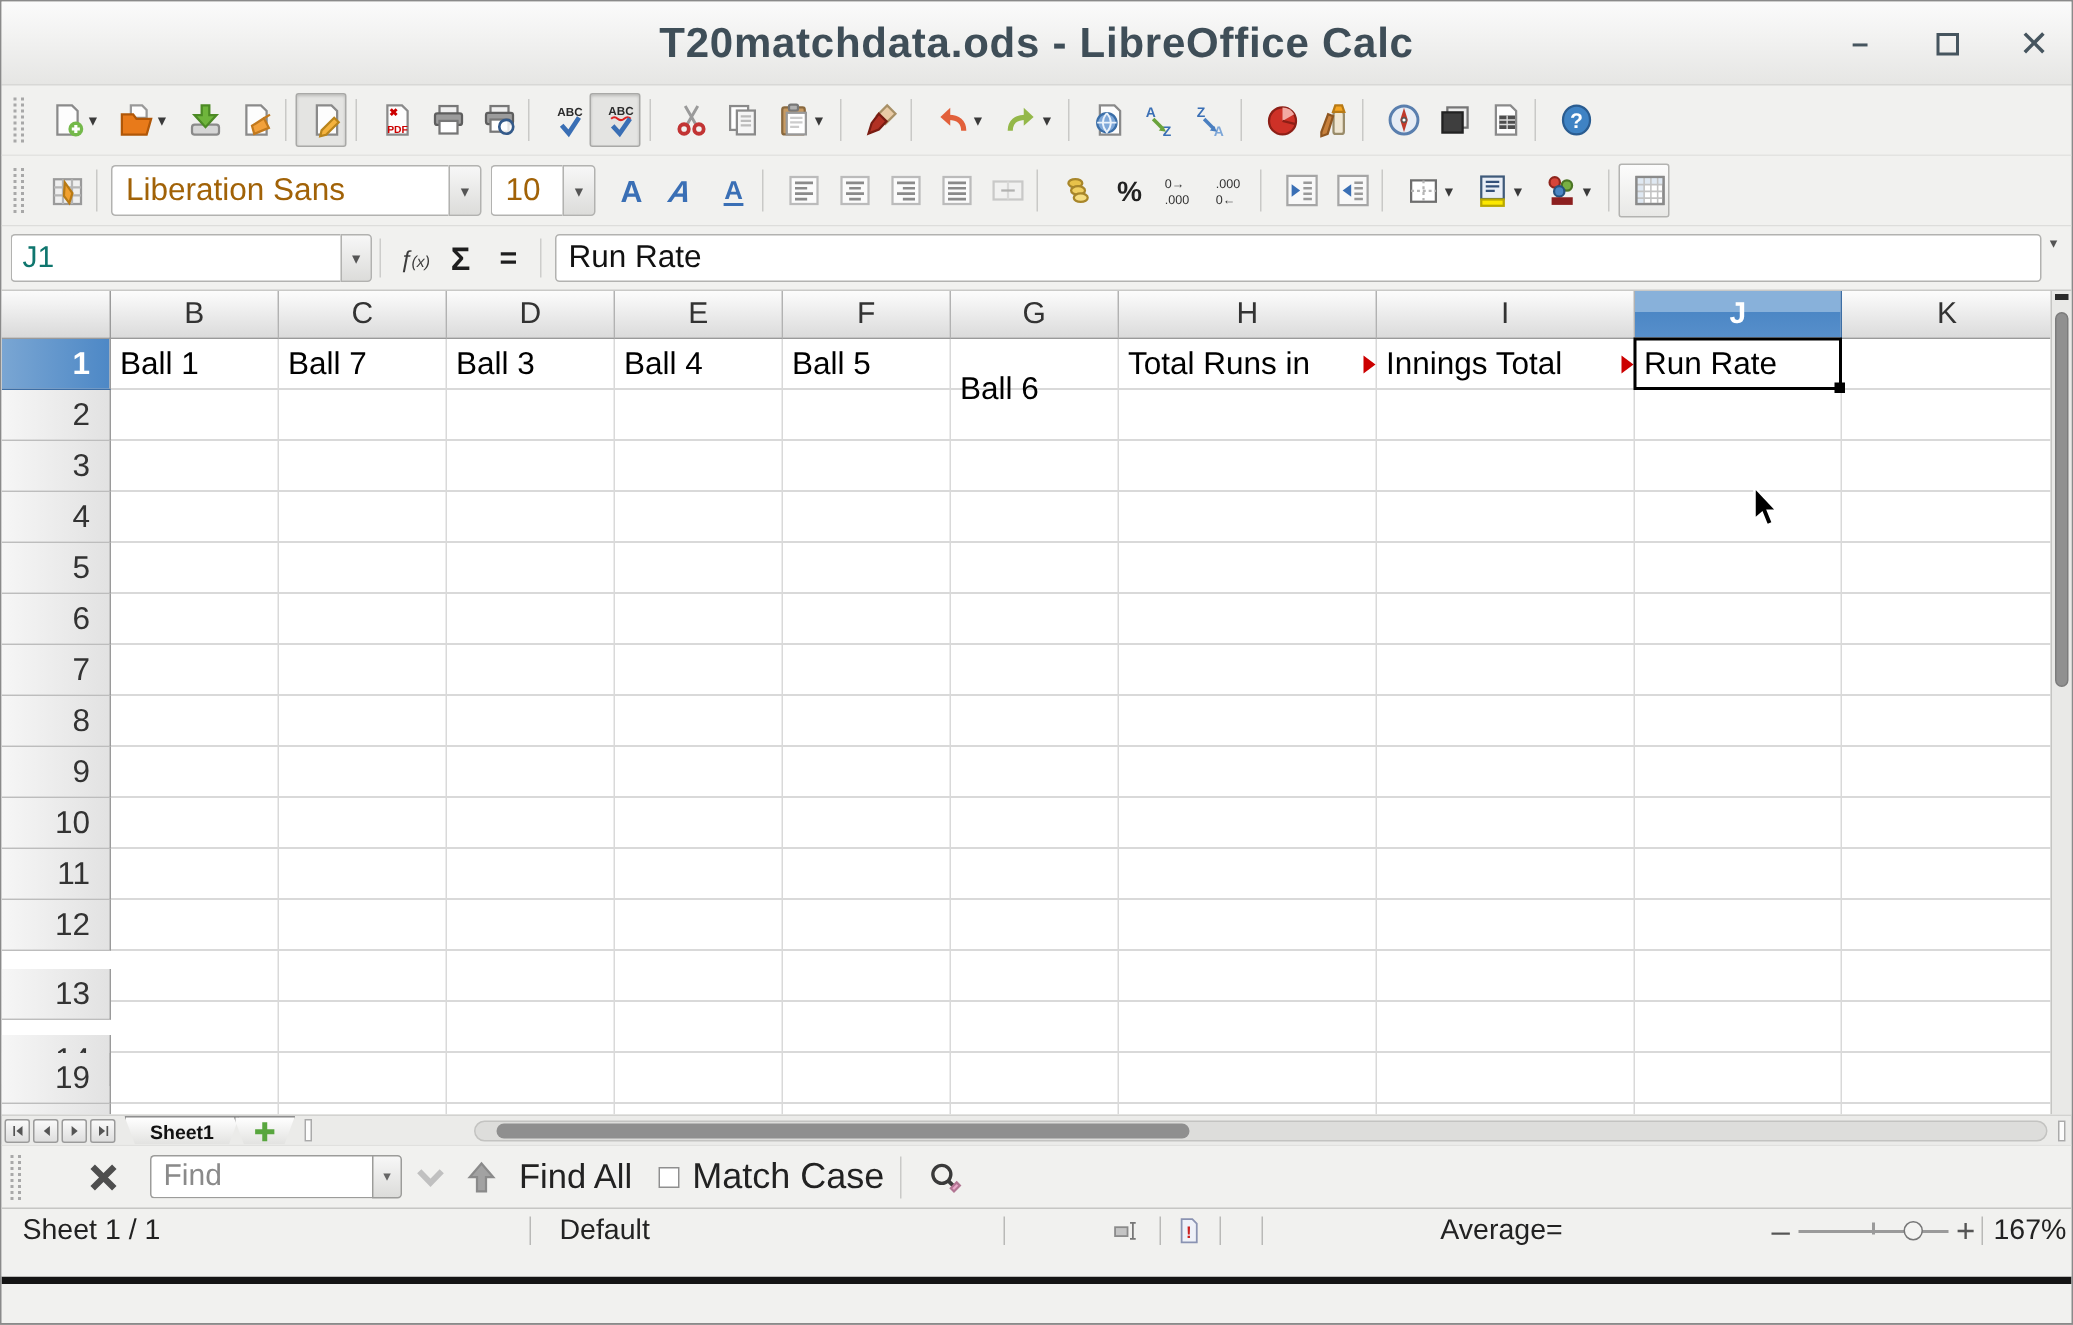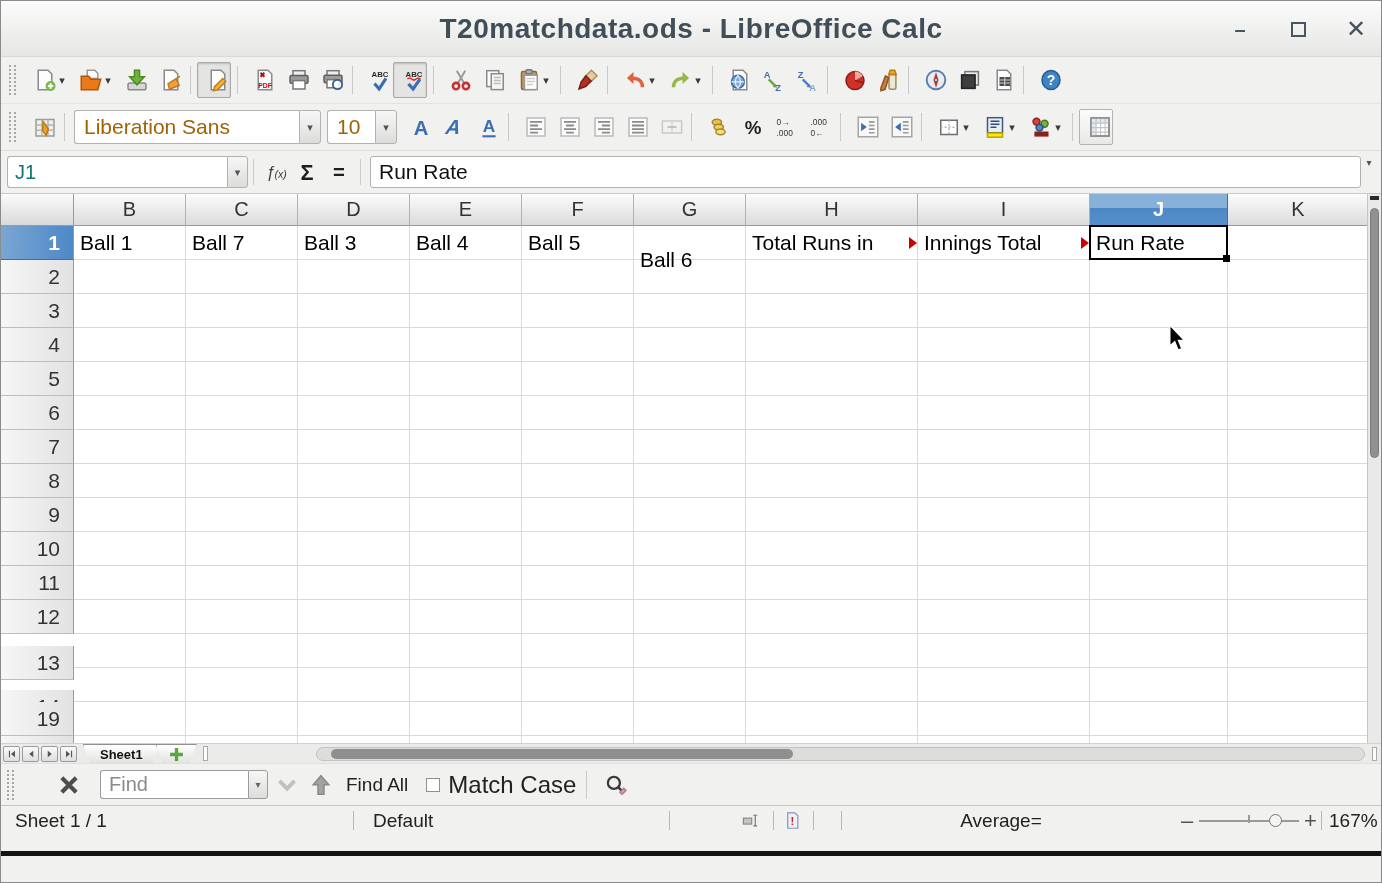--- a/index.html
+++ b/index.html
@@ -82,21 +82,21 @@
   #hthumb{position:absolute;left:14px;width:462px;top:1px;bottom:1px;background:#8f8f8f;border-radius:6px;}
   #hsplit{position:absolute;right:4px;top:3px;width:5px;height:14px;background:#fcfcfc;border:1px solid #aaa;}
 
   
   .findbar{height:42px;display:flex;align-items:center;background:#f1f1ef;border-top:1px solid #e0e0de;}
   .find-close{width:34px;height:34px;display:flex;align-items:center;justify-content:center;margin-left:30px;}
   .find-input{display:flex;height:29px;margin-left:14px;}
   .find-input .box{width:148px;background:#fff;border:1px solid #9c9c9a;border-right:none;border-radius:3px 0 0 3px;display:flex;align-items:center;padding:0 8px;font-size:20px;color:#8a8a8a;}
   .find-input .cdd{width:20px;background:linear-gradient(#f7f7f7,#dcdcda);border:1px solid #9c9c9a;border-radius:0 3px 3px 0;display:flex;align-items:center;justify-content:center;font-size:10px;color:#666;}
   .find-nav{width:30px;height:30px;display:flex;align-items:center;justify-content:center;margin-left:4px;}
-  .findall{font-size:19px;color:#222;margin-left:10px;}
+  .findall{font-size:23px;color:#222;margin-left:10px;}
   .cb{width:14px;height:14px;background:#fff;border:1px solid #8f8f8f;margin-left:18px;}
   .matchcase{font-size:24px;color:#222;margin-left:8px;}
   .findbar .tb-sep{margin:0 10px;}
 
   
   .statusbar{height:46px;position:relative;background:#f1f1ef;border-top:1px solid #c6c6c4;font-size:19px;color:#222;}
   .sb{position:absolute;top:0;height:29px;display:flex;align-items:center;}
   .sb-sep{position:absolute;top:5px;width:1px;height:19px;background:#b9b9b7;}
   .zoomtrack{position:absolute;left:1198px;top:14px;width:100px;height:2px;background:#9a9a9a;}
   .zoomtick{position:absolute;left:1247px;top:9px;width:2px;height:8px;background:#9a9a9a;}

